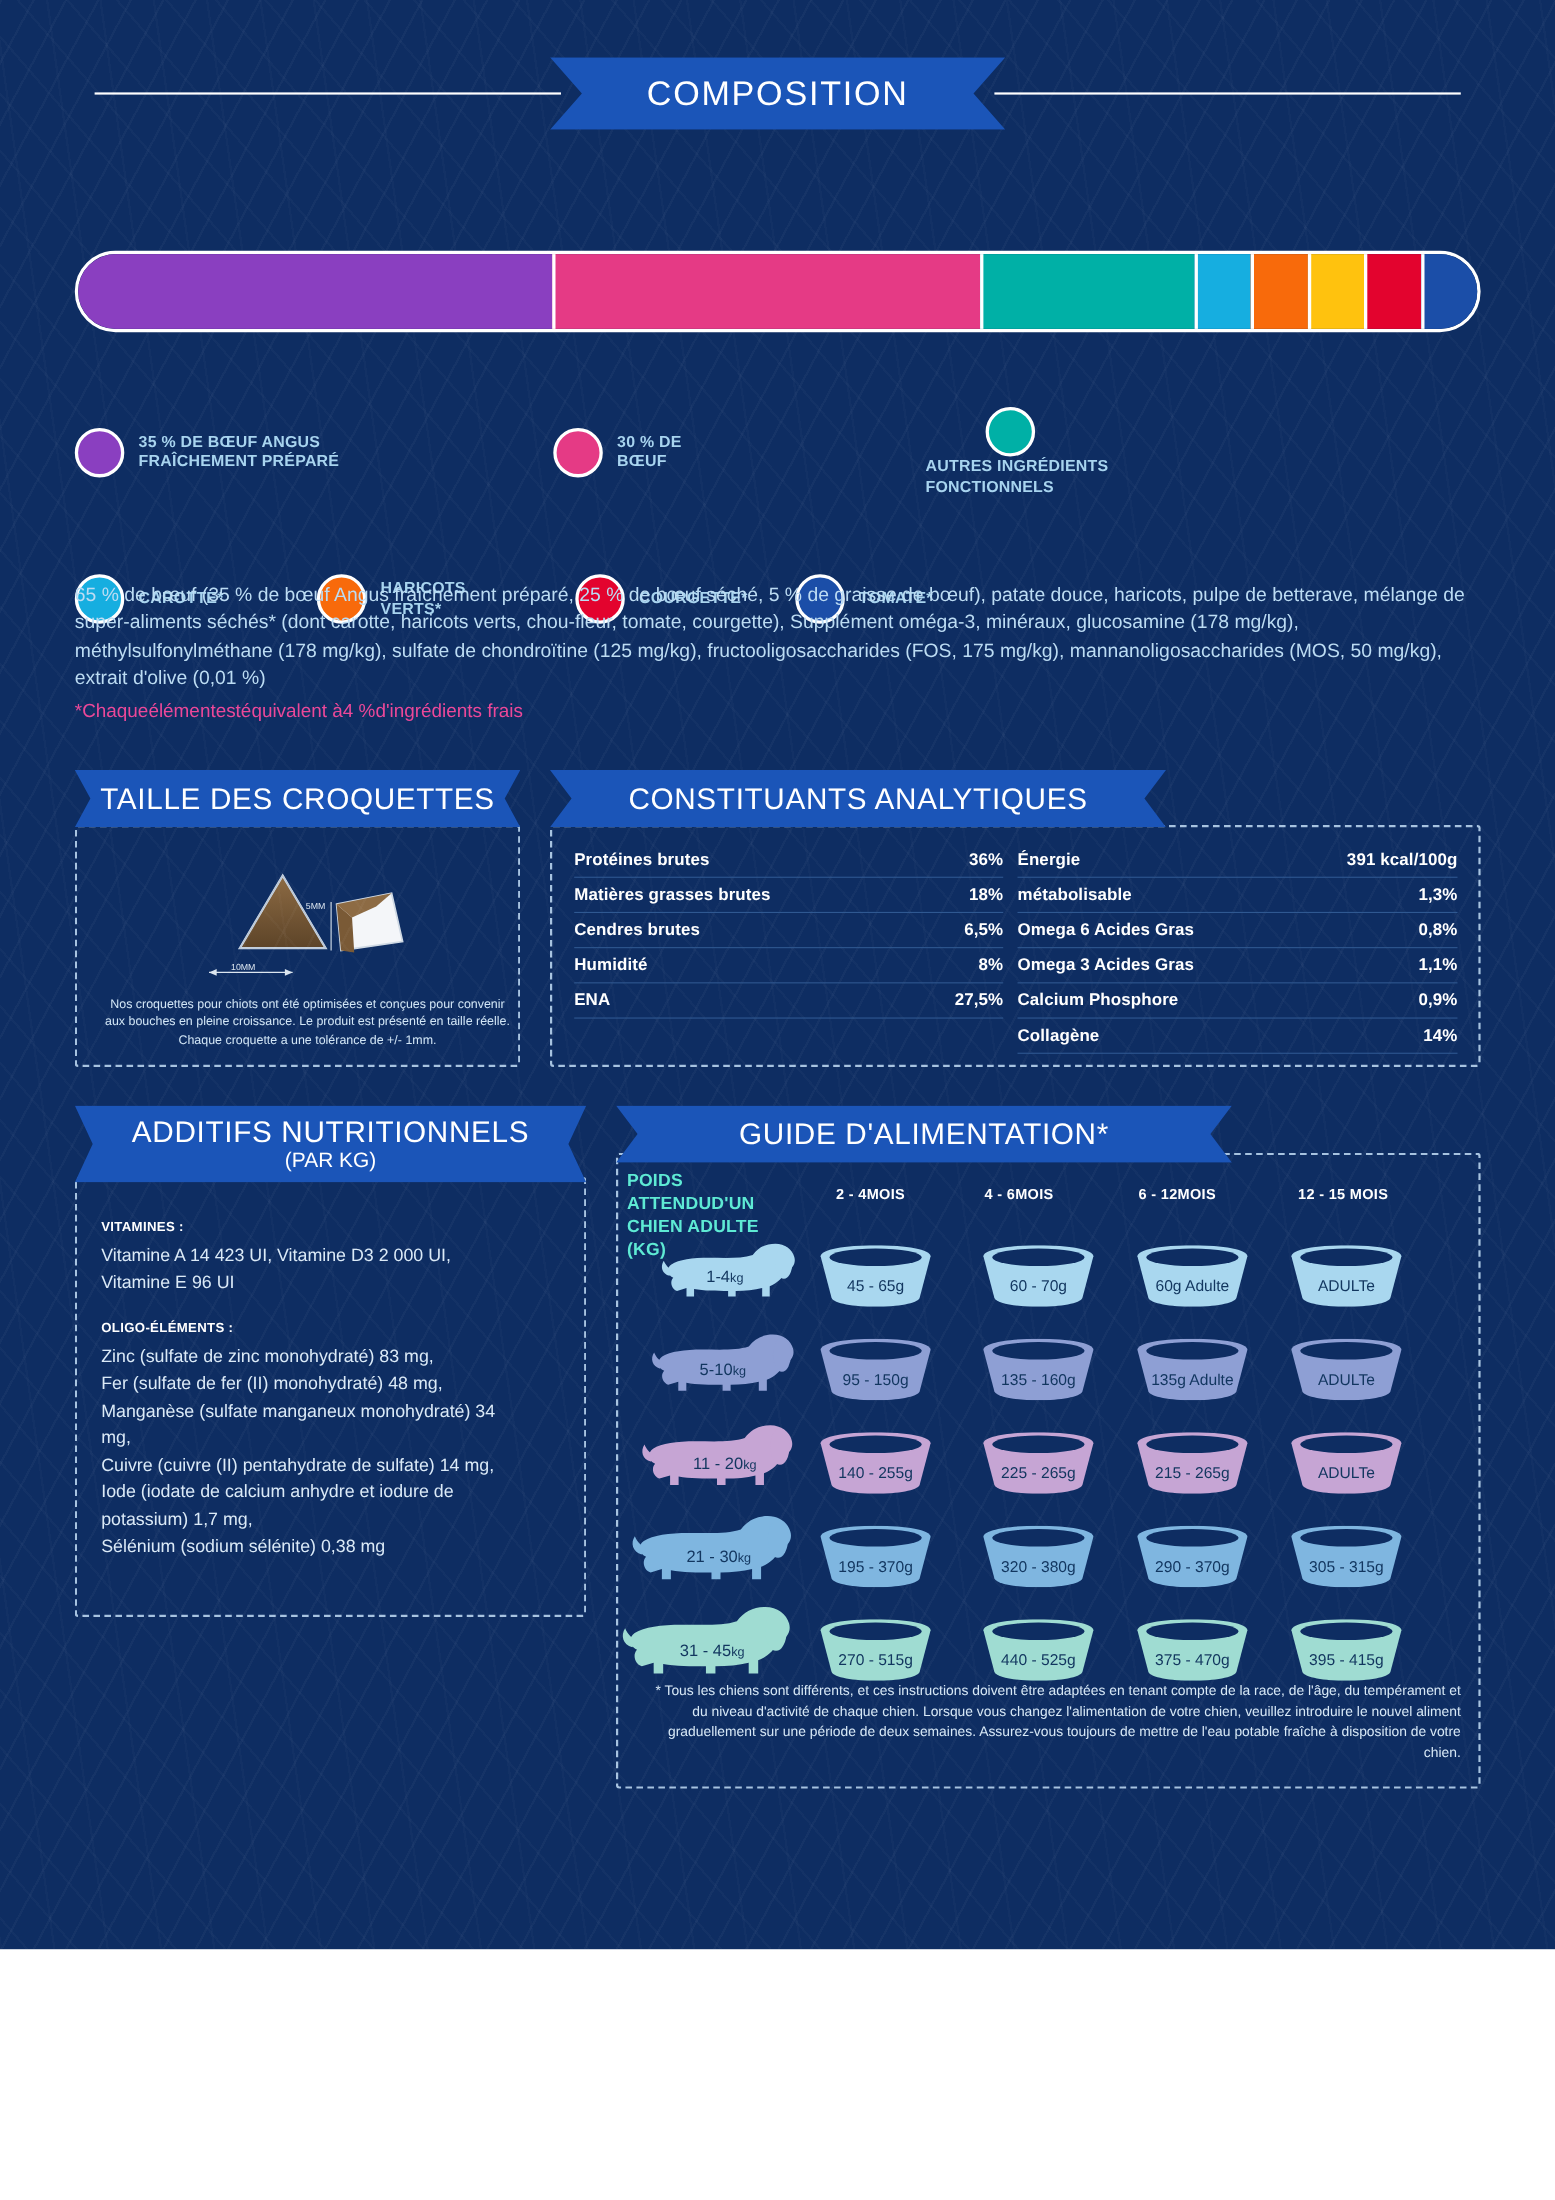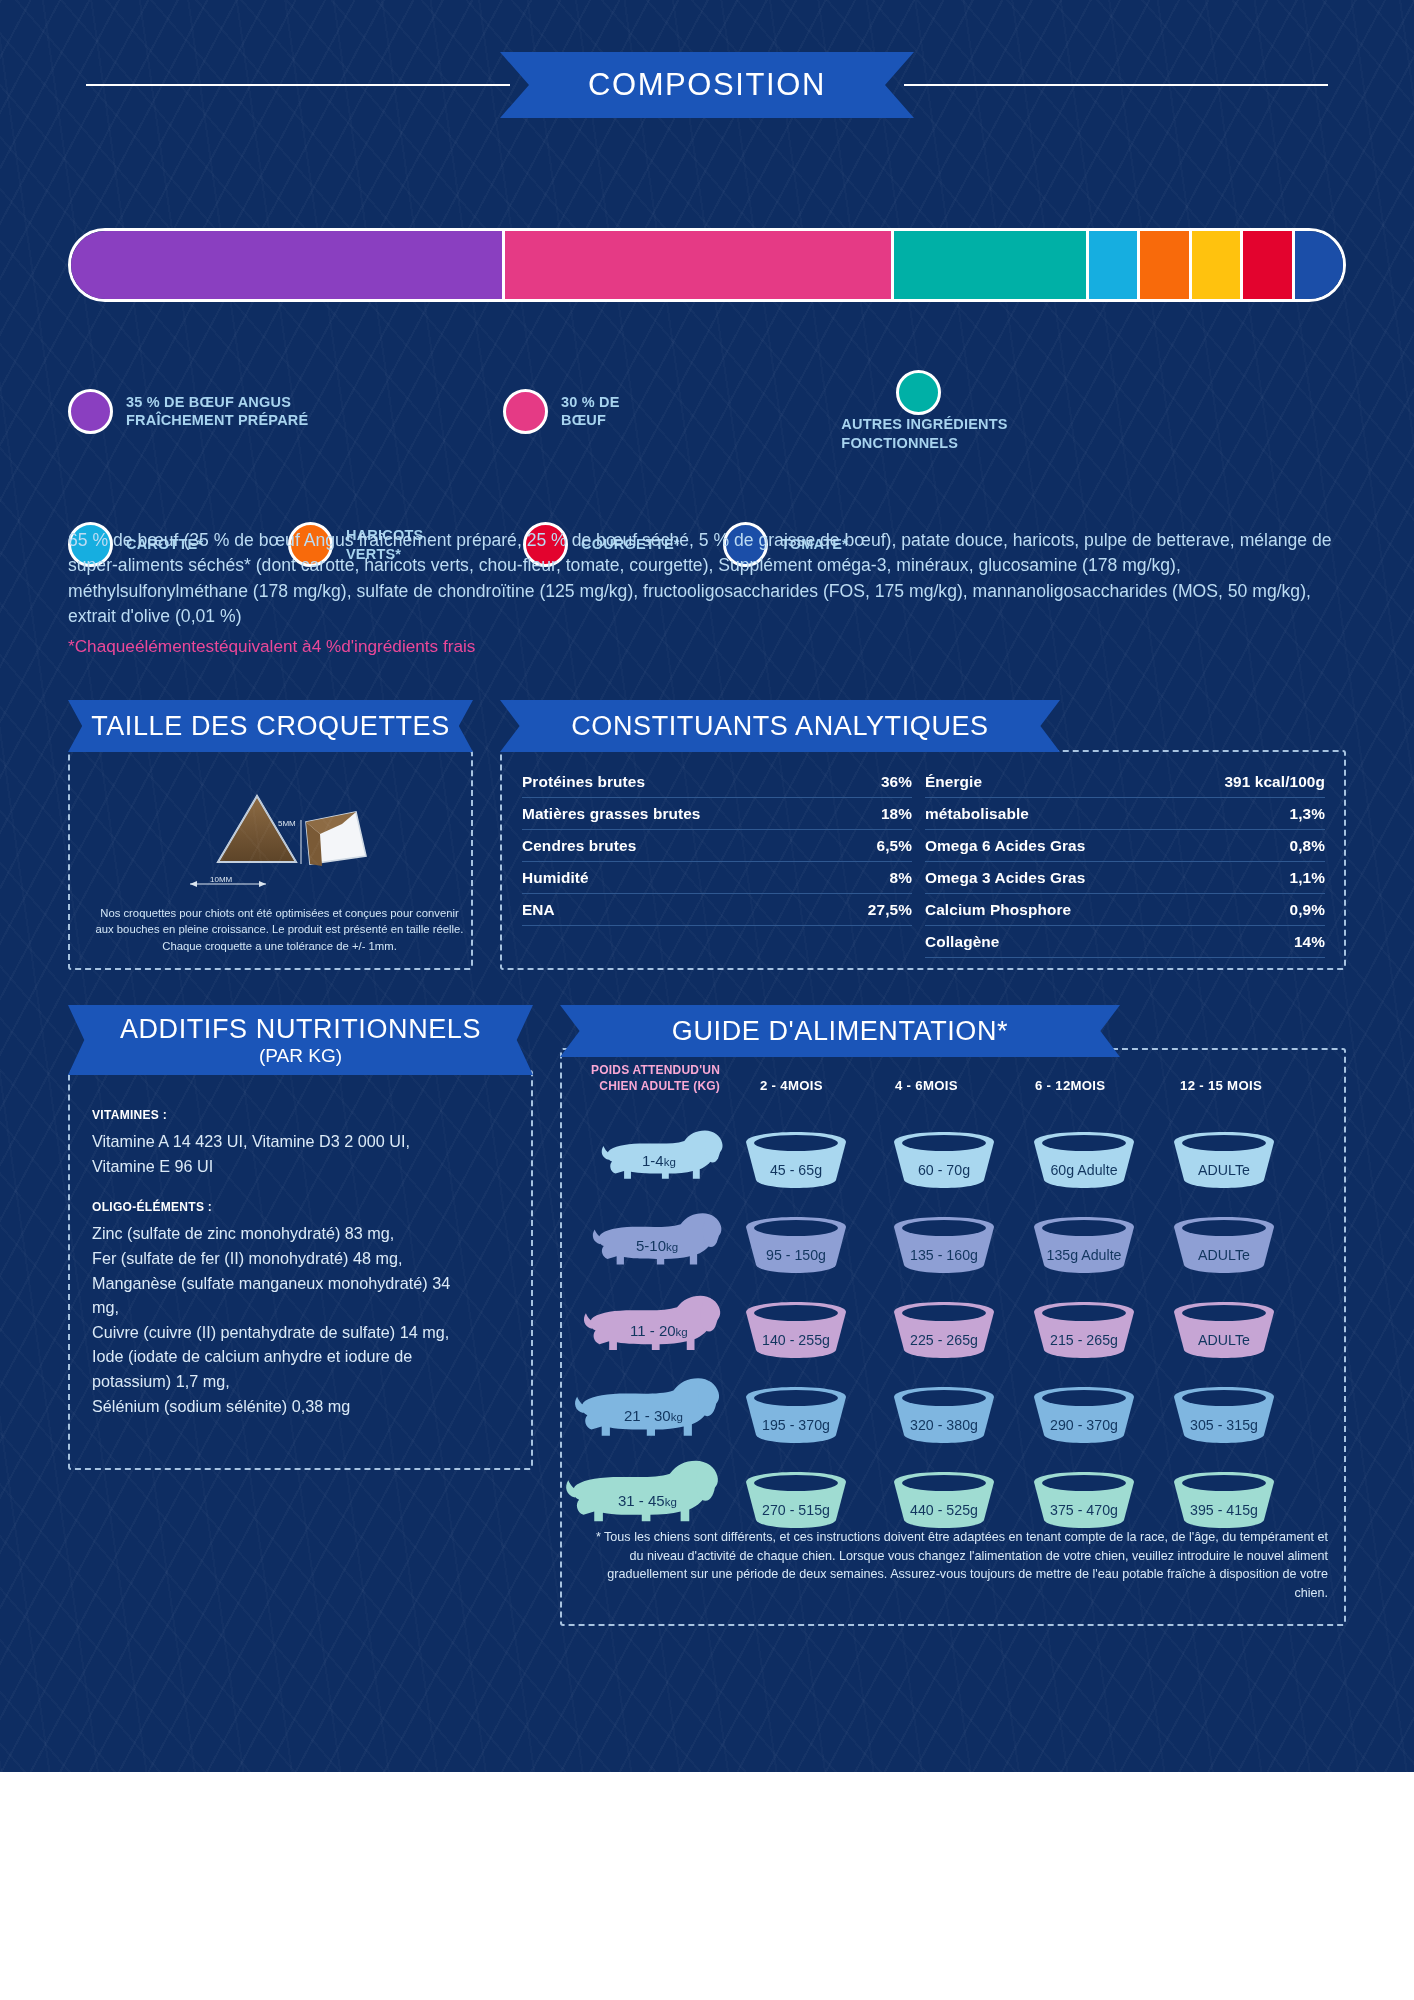--- a/index.html
+++ b/index.html
@@ -119,23 +119,22 @@
   
   .addbody { position: absolute; left: 92px; top: 1108px; width: 360px; }
   .addhead {
     color: #ffffff; font-size: 12px; font-weight: bold; letter-spacing: .3px;
     margin-bottom: 7px;
   }
   .addline { color: #dbeaf7; font-size: 16.2px; line-height: 1.52; }
   .addgap { height: 22px; }
   .fg-poids {
     position: absolute; left: 570px; top: 1063px; width: 150px;
-    color: #f9a8d4; font-size: 12px; font-weight: bold; line-height: 1.32;
+    color: #5eead4; font-size: 16px; font-weight: bold; line-height: 1.32;
     letter-spacing: .2px;
-    text-align: right;
   }
   .fg-col {
     position: absolute; color: #ffffff; font-size: 13.2px; font-weight: bold;
     letter-spacing: .3px;
   }
   .dog-cell { position: absolute; }
   .dog-label {
     position: absolute; color: #12365f; font-size: 15px; font-weight: 500;
     white-space: nowrap;
   }

